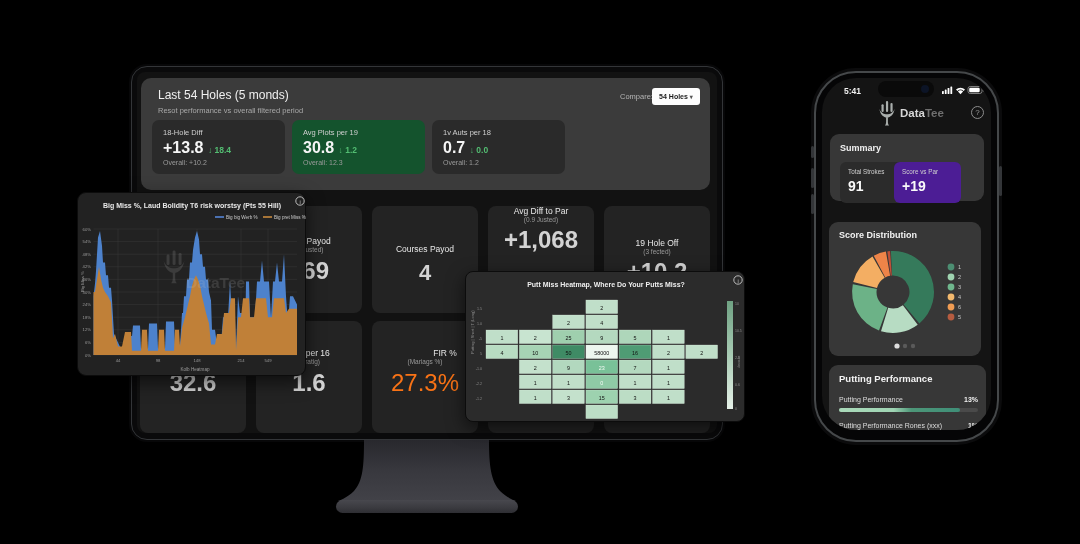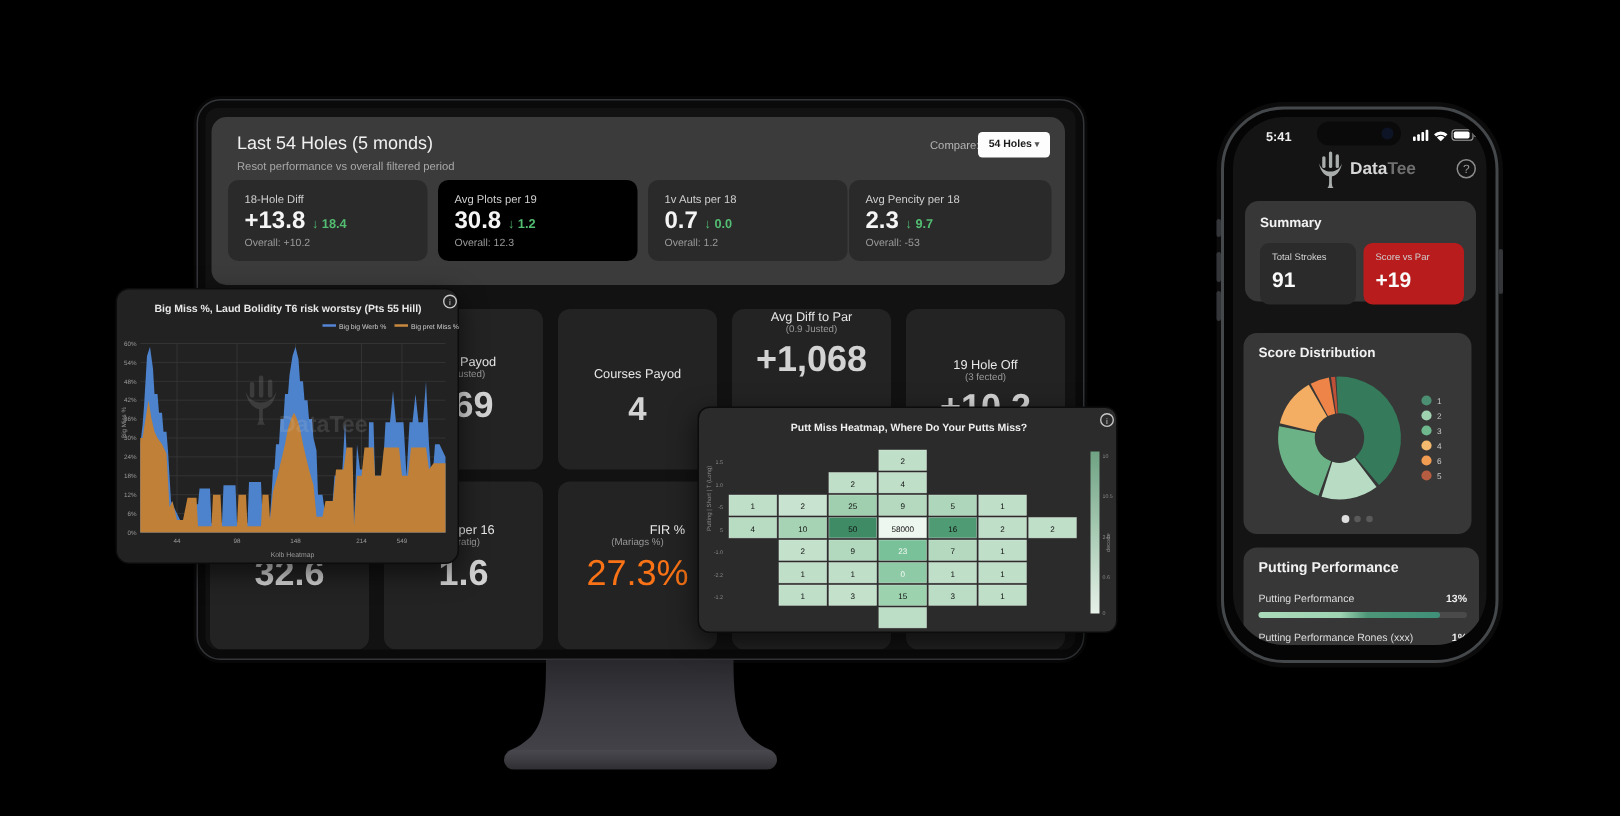--- a/index.html
+++ b/index.html
@@ -18,37 +18,32 @@
   <div class="abs" style="left:483px;top:20px;color:#b5b5b5;font-size:7.5px;">Compare:</div>
 
   <div class="abs" style="left:515px;top:16px;width:48px;height:17px;background:#fdfdfd;border-radius:3px;color:#1c1c1c;font-size:7px;font-weight:bold;line-height:17px;text-align:center;">54 Holes <span style="color:#555;font-size:6px;">▾</span></div>
 
   <div class="abs" style="left:15px;top:48px;width:133px;height:54px;background:#2a2a2a;border-radius:7px;">
     <div class="abs" style="left:11px;top:8px;color:#cfcfcf;font-size:7.5px;">18-Hole Diff</div>
     <div class="abs" style="left:11px;top:19px;color:#f5f5f5;font-size:16px;font-weight:bold;">+13.8 <span style="color:#53bd72;font-size:8.5px;font-weight:bold;">↓ 18.4</span></div>
     <div class="abs" style="left:11px;top:39px;color:#9a9a9a;font-size:7px;">Overall: +10.2</div>
   </div>
 
-  <div class="abs" style="left:155px;top:48px;width:133px;height:54px;background:#000000;border-radius:7px;">
+  <div class="abs" style="left:155px;top:48px;width:133px;height:54px;background:#14532d;border-radius:7px;">
     <div class="abs" style="left:11px;top:8px;color:#cfcfcf;font-size:7.5px;">Avg Plots per 19</div>
     <div class="abs" style="left:11px;top:19px;color:#f5f5f5;font-size:16px;font-weight:bold;">30.8 <span style="color:#53bd72;font-size:8.5px;font-weight:bold;">↓ 1.2</span></div>
     <div class="abs" style="left:11px;top:39px;color:#9a9a9a;font-size:7px;">Overall: 12.3</div>
   </div>
 
   <div class="abs" style="left:295px;top:48px;width:133px;height:54px;background:#2a2a2a;border-radius:7px;padding-left:22px;">
     <div class="abs" style="left:11px;top:8px;color:#cfcfcf;font-size:7.5px;">1v Auts per 18</div>
     <div class="abs" style="left:11px;top:19px;color:#f5f5f5;font-size:16px;font-weight:bold;">0.7 <span style="color:#53bd72;font-size:8.5px;font-weight:bold;">↓ 0.0</span></div>
     <div class="abs" style="left:11px;top:39px;color:#9a9a9a;font-size:7px;">Overall: 1.2</div>
   </div>
 
-  <div class="abs" style="left:429px;top:48px;width:135px;height:54px;background:#2a2a2a;border-radius:7px;">
-    <div class="abs" style="left:11px;top:8px;color:#cfcfcf;font-size:7.5px;">Avg Pencity per 18</div>
-    <div class="abs" style="left:11px;top:19px;color:#f5f5f5;font-size:16px;font-weight:bold;">2.3 <span style="color:#53bd72;font-size:8.5px;font-weight:bold;">↓ 9.7</span></div>
-    <div class="abs" style="left:11px;top:39px;color:#9a9a9a;font-size:7px;">Overall: -53</div>
-  </div>
 
   <div class="abs" style="left:3px;top:134px;width:106px;height:107px;background:#232323;border-radius:8px;"></div>
 
   <div class="abs" style="left:119px;top:134px;width:106px;height:107px;background:#232323;border-radius:8px;text-align:center;">
     <div style="margin-top:30px;color:#e8e8e8;font-size:8.5px;">Best Payod</div>
     <div style="color:#999;font-size:6.5px;">(adjusted)</div>
     <div style="margin-top:4px;color:#d3d3d3;font-size:24px;font-weight:bold;">169</div>
   </div>
 
   <div class="abs" style="left:235px;top:134px;width:106px;height:107px;background:#232323;border-radius:8px;text-align:center;">
@@ -314,21 +309,21 @@
   <div class="abs" style="left:149px;top:28px;width:13px;height:13px;border:1px solid #8d8d8d;border-radius:50%;color:#9a9a9a;font-size:8px;text-align:center;line-height:12px;">?</div>
 
   <div class="abs" style="left:8px;top:56px;width:154px;height:67px;background:#373737;border-radius:9px;">
     <div class="abs" style="left:10px;top:9px;color:#f2f2f2;font-size:9px;font-weight:bold;">Summary</div>
 
     <div class="abs" style="left:10px;top:28px;width:64px;height:41px;background:#2b2b2b;border-radius:6px;">
       <div class="abs" style="left:8px;top:6px;color:#cfcfcf;font-size:6.3px;">Total Strokes</div>
       <div class="abs" style="left:8px;top:16px;color:#fafafa;font-size:14px;font-weight:bold;">91</div>
     </div>
 
-    <div class="abs" style="left:79px;top:28px;width:67px;height:41px;background:#b91c1c;border-radius:6px;">
+    <div class="abs" style="left:64px;top:28px;width:67px;height:41px;background:#4c1d95;border-radius:6px;">
       <div class="abs" style="left:8px;top:6px;color:#cfcfcf;font-size:6.3px;">Score vs Par</div>
       <div class="abs" style="left:8px;top:16px;color:#fafafa;font-size:14px;font-weight:bold;">+19</div>
     </div>
   </div>
 
   <div class="abs" style="left:7px;top:144px;width:152px;height:134px;background:#373737;border-radius:9px;">
     <div class="abs" style="left:10px;top:8px;color:#f2f2f2;font-size:9px;font-weight:bold;">Score Distribution</div>
     <svg class="abs" style="left:0;top:0;" width="152" height="134" viewBox="0 0 152 134">
 
       <g transform="translate(0,0)">

